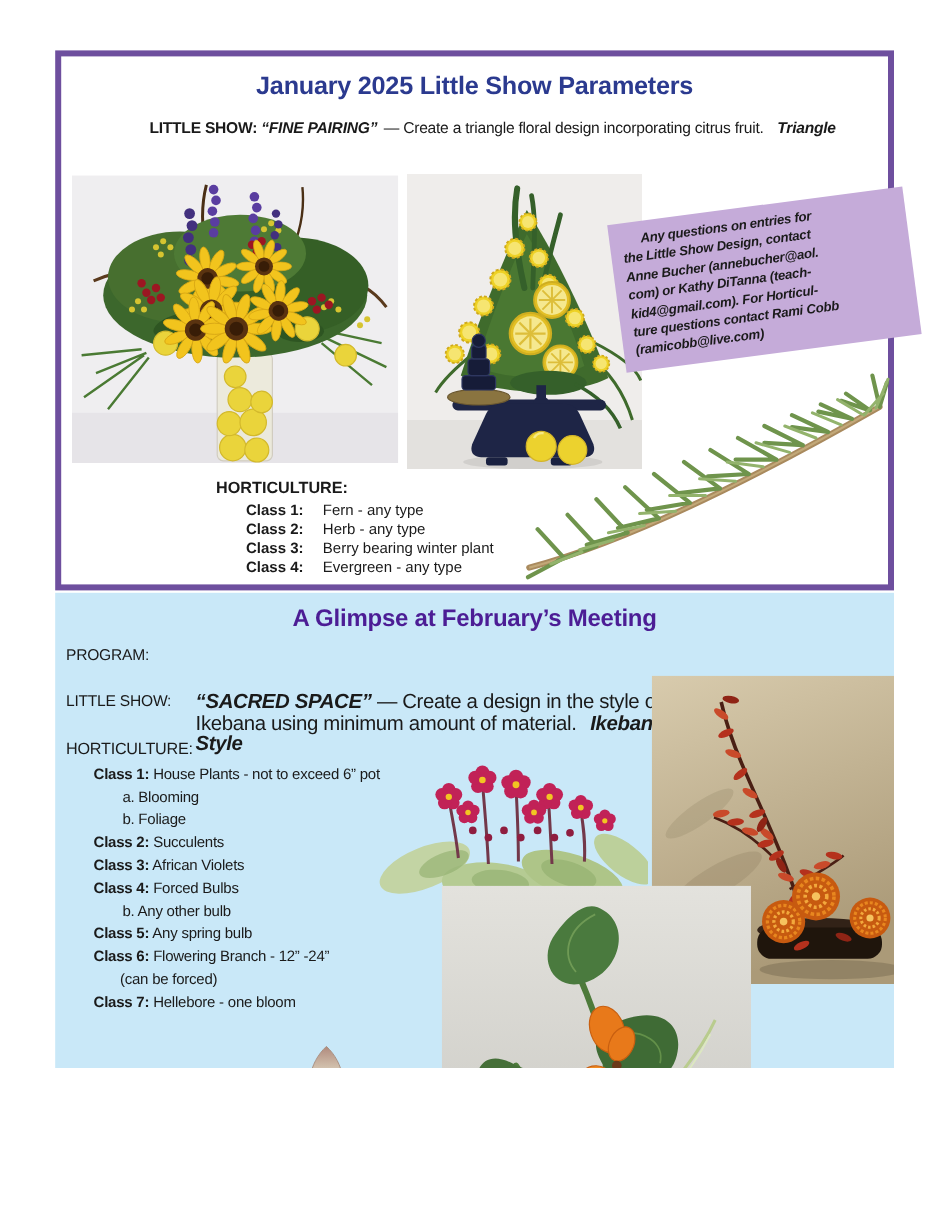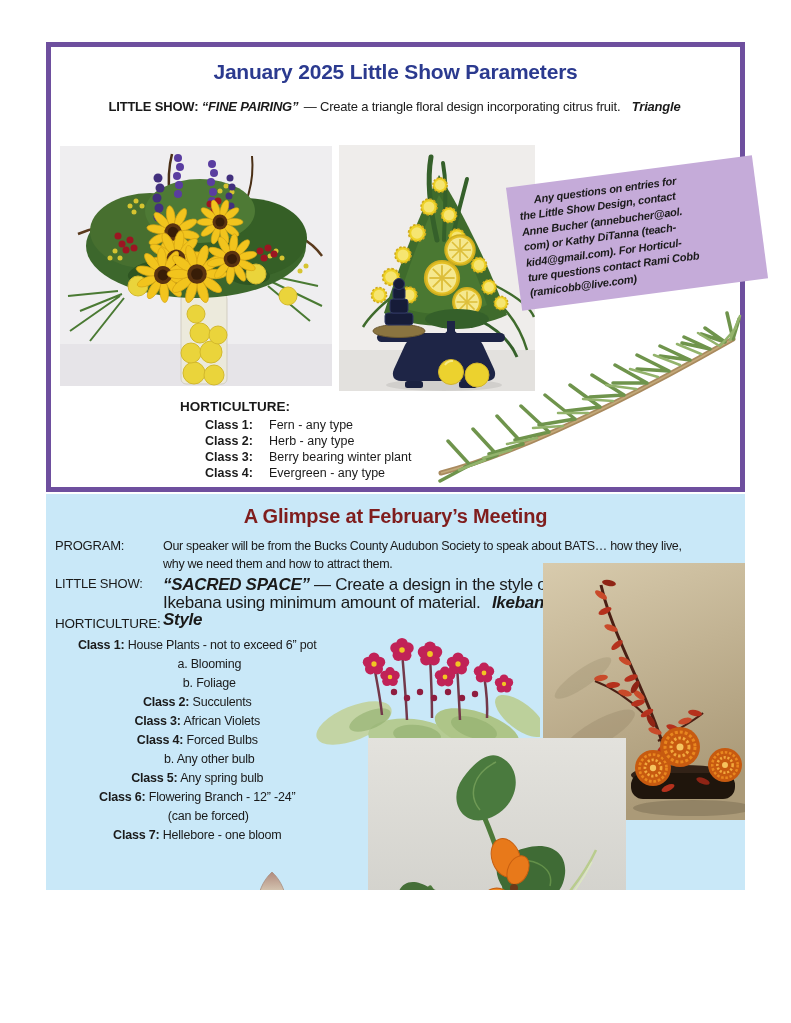--- a/index.html
+++ b/index.html
@@ -7,21 +7,21 @@
   #page{position:relative;width:791px;height:890px;background:#ffffff;overflow:hidden;}
   .abs{position:absolute;}
   .b{font-weight:bold;}
   .bi{font-weight:bold;font-style:italic;}
 
   
   #jan-box{left:46px;top:42px;width:699px;height:450px;box-sizing:border-box;
            border:5px solid #6e4f9e;background:#ffffff;z-index:1;}
   #jan-title{left:0;top:13px;width:100%;text-align:center;font-size:21px;font-weight:bold;
              color:#2b3a8f;letter-spacing:-0.2px;}
-  #jan-sub{left:0;top:52px;width:100%;text-align:center;font-size:13px;letter-spacing:-0.2px;}
+  #jan-sub{left:16px;top:52px;width:100%;text-align:center;font-size:13px;letter-spacing:-0.2px;}
   #jan-sub .bi{margin-right:2px;}
   #jan-sub .style-word{margin-left:8px;}
 
   .photo{overflow:hidden;}
   #jan-photo-left{left:9px;top:99px;width:272px;height:240px;}
   #jan-photo-right{left:288px;top:98px;width:196px;height:246px;}
   #rosemary{left:374px;top:256px;width:325px;height:192px;}
 
   #jan-note{left:462px;top:124px;width:228px;padding:8px 10px;background:#c5abd9;
             transform:rotate(-7.5deg);transform-origin:center;
@@ -29,30 +29,30 @@
             letter-spacing:-0.2px;white-space:pre-line;text-indent:16px;z-index:5;}
 
   #jan-hort{left:129px;top:352px;}
   #jan-hort .hd{font-weight:bold;font-size:13.5px;margin-bottom:3px;}
   .jrow{display:flex;font-size:12.5px;line-height:16px;margin-left:25px;}
   .jrow .clabel{font-weight:bold;width:64px;flex:none;}
 
   
   #feb-panel{left:46px;top:494px;width:699px;height:481px;background:#c9e8f8;z-index:0;}
   #feb-title{left:0;top:11px;width:100%;text-align:center;font-size:20px;font-weight:bold;
-             color:#7f1d1d;letter-spacing:-0.2px;}
+             color:#4c1d95;letter-spacing:-0.2px;}
   .feb-label{font-weight:normal;font-size:13px;letter-spacing:-0.2px;}
   #feb-program-label{left:9px;top:44px;}
   #feb-program-text{left:117px;top:44px;width:600px;font-size:12.5px;line-height:17.5px;
                     letter-spacing:-0.3px;white-space:pre-line;}
   #feb-ls-label{left:9px;top:82px;}
   #feb-ls-text{left:117px;top:82px;width:392px;font-size:17px;line-height:17.5px;
                letter-spacing:-0.3px;}
   #feb-hort-label{left:9px;top:122px;font-size:13.5px;}
-  #feb-classes{left:32px;top:142px;font-size:12.5px;line-height:19px;letter-spacing:-0.2px;text-align:center;}
+  #feb-classes{left:32px;top:142px;font-size:12.5px;line-height:19px;letter-spacing:-0.2px;}
   .frow .flabel{font-weight:bold;}
   .frow.ind1{padding-left:24px;}
   .frow.ind2{padding-left:22px;}
 
   
   #violets{left:312px;top:620px;width:228px;height:140px;z-index:2;}
   #ikebana-tan{left:543px;top:563px;width:202px;height:257px;z-index:1;}
   #ikebana-gray{left:368px;top:738px;width:258px;height:267px;z-index:3;}
   #hellebore{left:176px;top:850px;width:192px;height:165px;z-index:3;}
   svg{display:block;}
@@ -285,22 +285,20 @@
         <path stroke="#6f944c" stroke-width="3.5" stroke-linecap="round" fill="none" d="M45,162 l-30,16 M45,162 l-22,-24 M72,152 l-32,12 M72,152 l-24,-26 M98,141 l-34,10 M98,141 l-26,-28 M124,129 l-34,8 M124,129 l-28,-26 M150,116 l-36,6 M150,116 l-30,-24 M175,104 l-34,4 M175,104 l-30,-22 M199,92 l-34,2 M199,92 l-32,-20 M222,80 l-34,0 M222,80 l-32,-18 M244,68 l-32,-2 M244,68 l-32,-16 M265,57 l-30,-4 M265,57 l-30,-14 M285,46 l-28,-6 M285,46 l-26,-12 M300,39 l-24,-8 M300,39 l-20,-14 M308,36 l-6,-26 M308,36 l6,-20"></path>
         <path stroke="#93b36c" stroke-width="2.5" stroke-linecap="round" fill="none" d="M60,157 l-26,10 M86,147 l-28,8 M112,135 l-30,6 M138,123 l-30,2 M163,110 l-30,0 M188,98 l-30,-2 M211,86 l-30,-4 M233,74 l-28,-8 M255,62 l-26,-10 M276,51 l-24,-10 M293,42 l-20,-12 M305,37 l10,-24 M295,43 l16,-18"></path>
       </svg>
     </div>
   </div>
 
   <div id="feb-panel" class="abs">
     <div id="feb-title" class="abs">A Glimpse at February’s Meeting</div>
 
     <div id="feb-program-label" class="abs feb-label">PROGRAM:</div>
-    <div id="feb-program-text" class="abs">Our speaker will be from the Bucks County Audubon Society to speak about BATS… how they live,
-why we need them and how to attract them.</div>
 
     <div id="feb-ls-label" class="abs feb-label">LITTLE SHOW:</div>
     <div id="feb-ls-text" class="abs">
       <span class="bi">“SACRED SPACE”</span>
       <span>— Create a design in the style of Ikebana using minimum amount of material.</span>
       <span class="bi style-word" style="margin-left:7px;">Ikebana Style</span>
     </div>
 
     <div id="feb-hort-label" class="abs feb-label">HORTICULTURE:</div>
 

